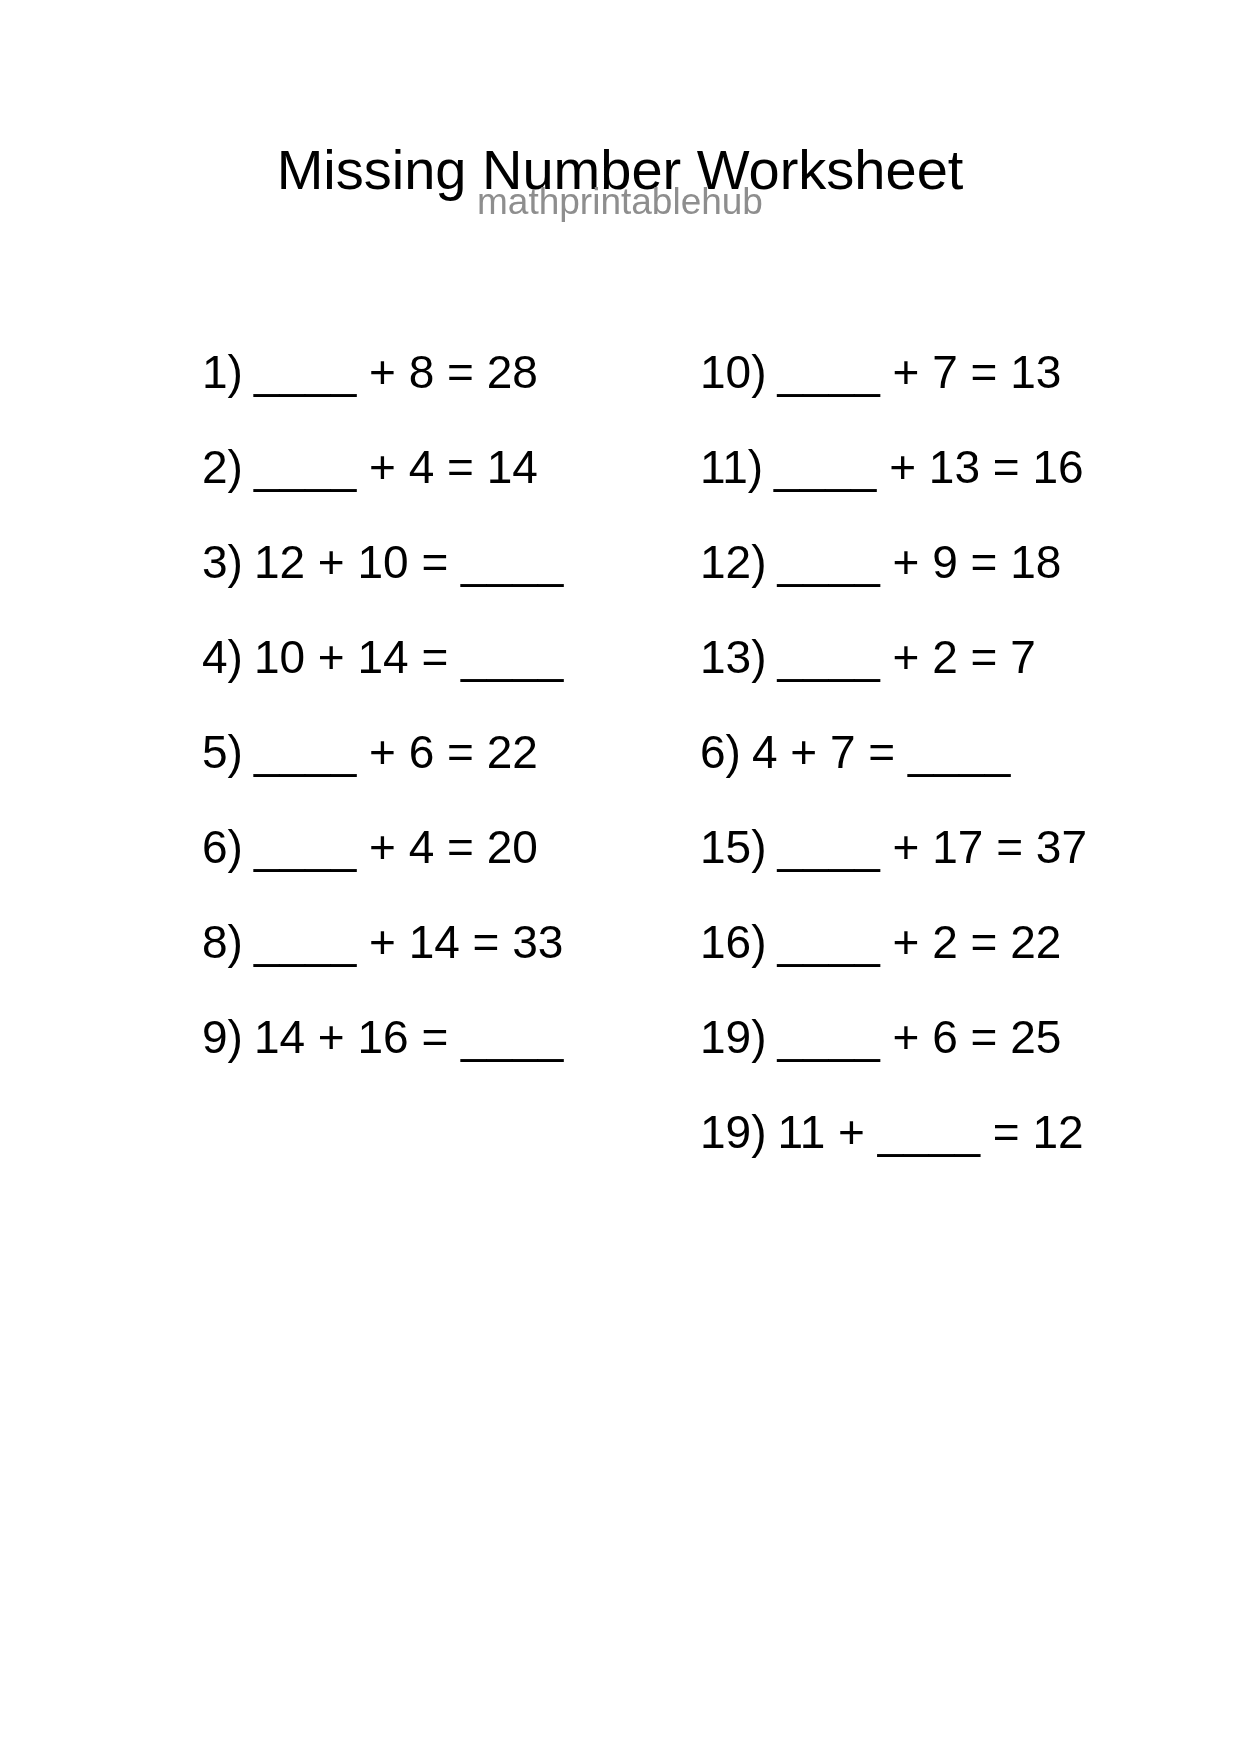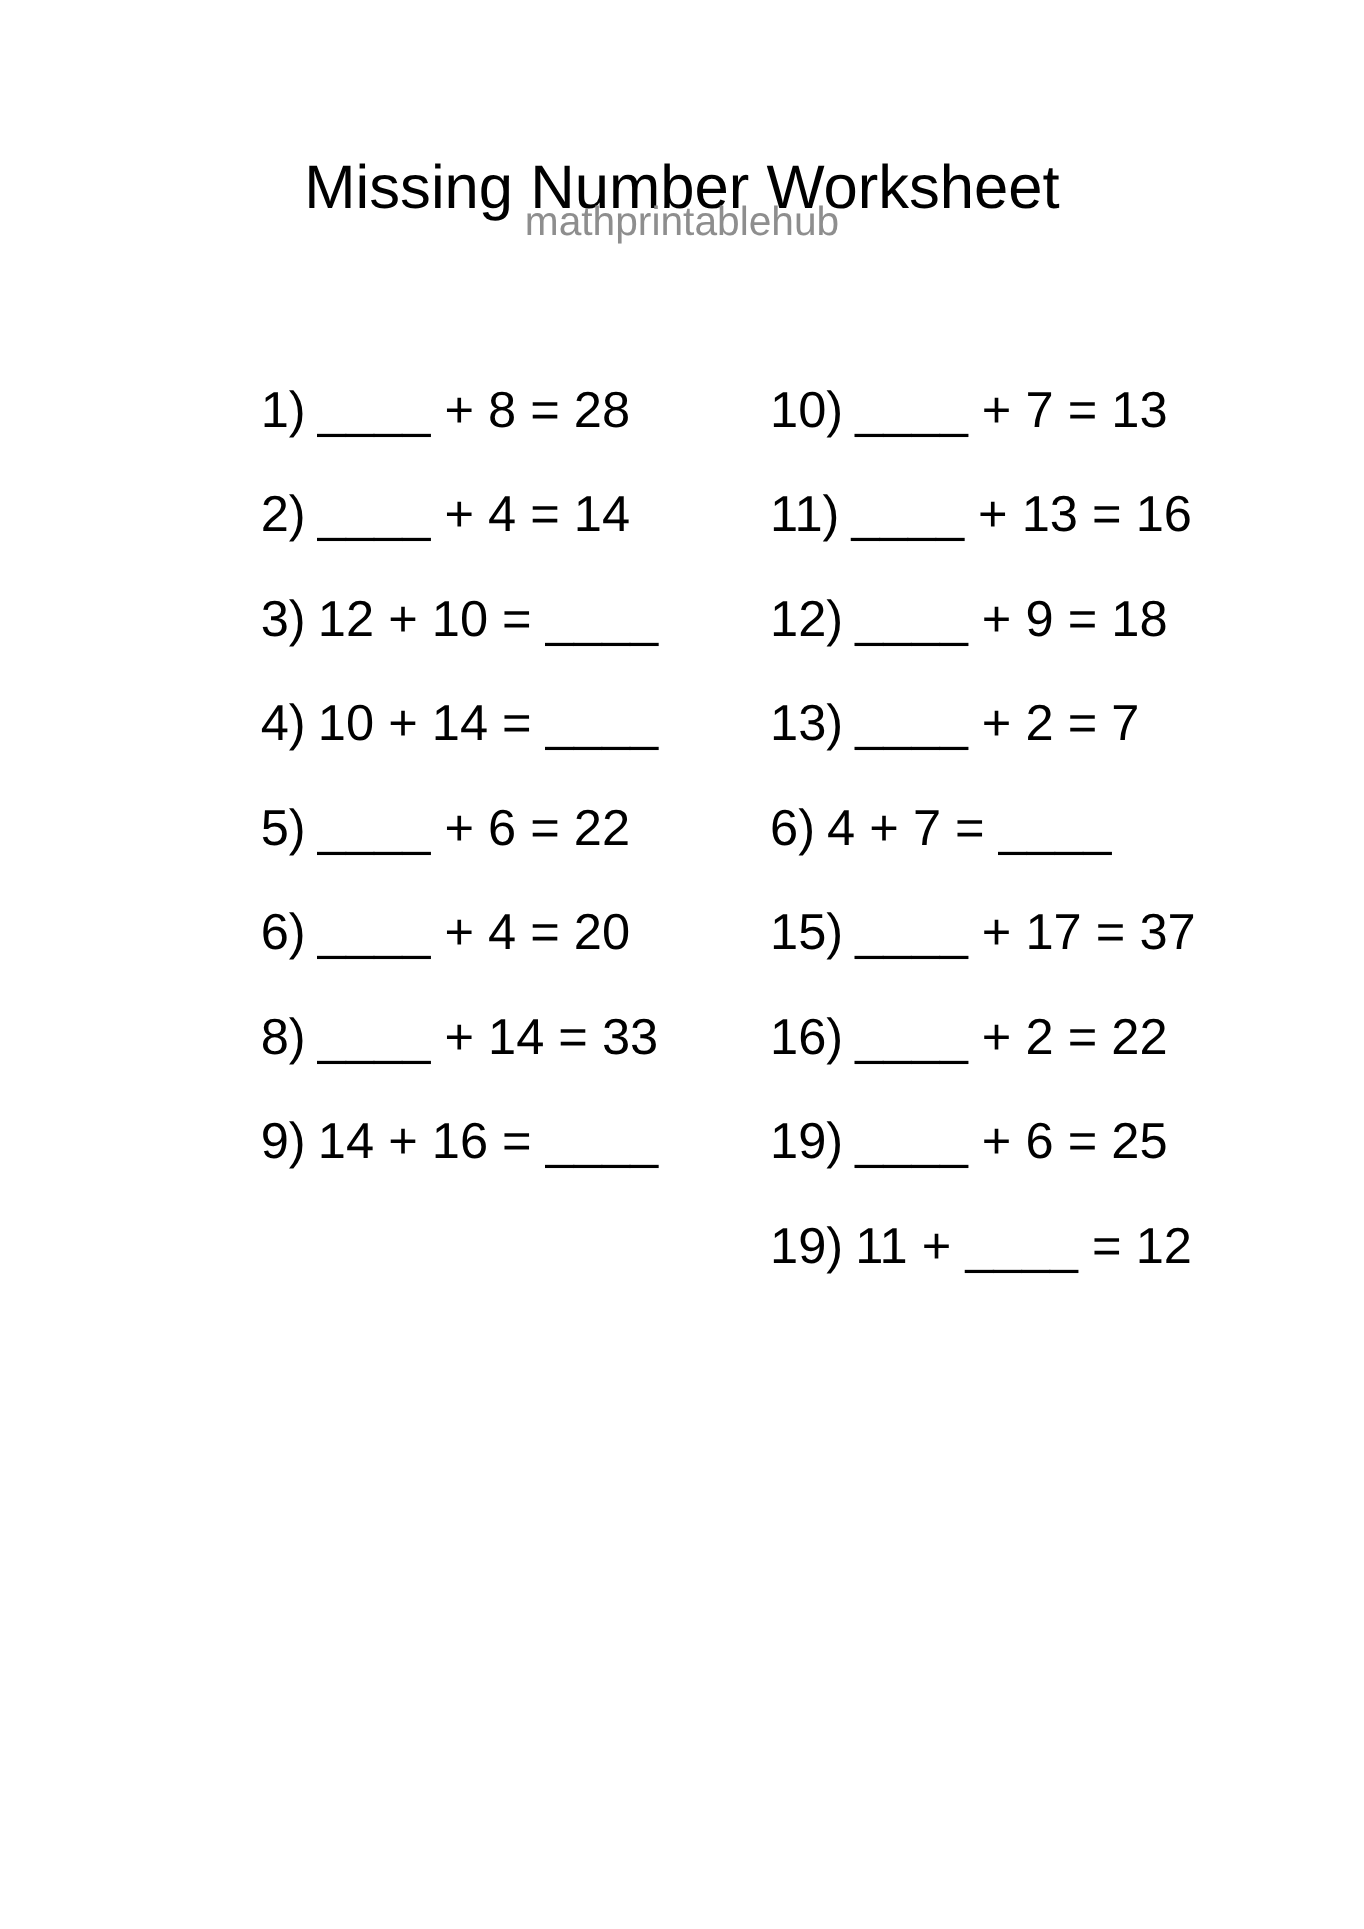--- a/index.html
+++ b/index.html
@@ -34,21 +34,21 @@
     text-align: center;
     font-size: 37px;
     line-height: 1.2;
     font-weight: 400;
     color: #8e8e8e;
   }
   .col {
     position: absolute;
     top: 325px;
   }
-  .col-left  { left: 202px; margin-left: 35px; }
+  .col-left  { left: 202px; }
   .col-right { left: 700px; }
   .problem-row {
     height: 95px;
     line-height: 95px;
     font-size: 46px;
     white-space: nowrap;
     color: #000000;
   }
   .p-label { margin-right: 11px; }
 </style>

